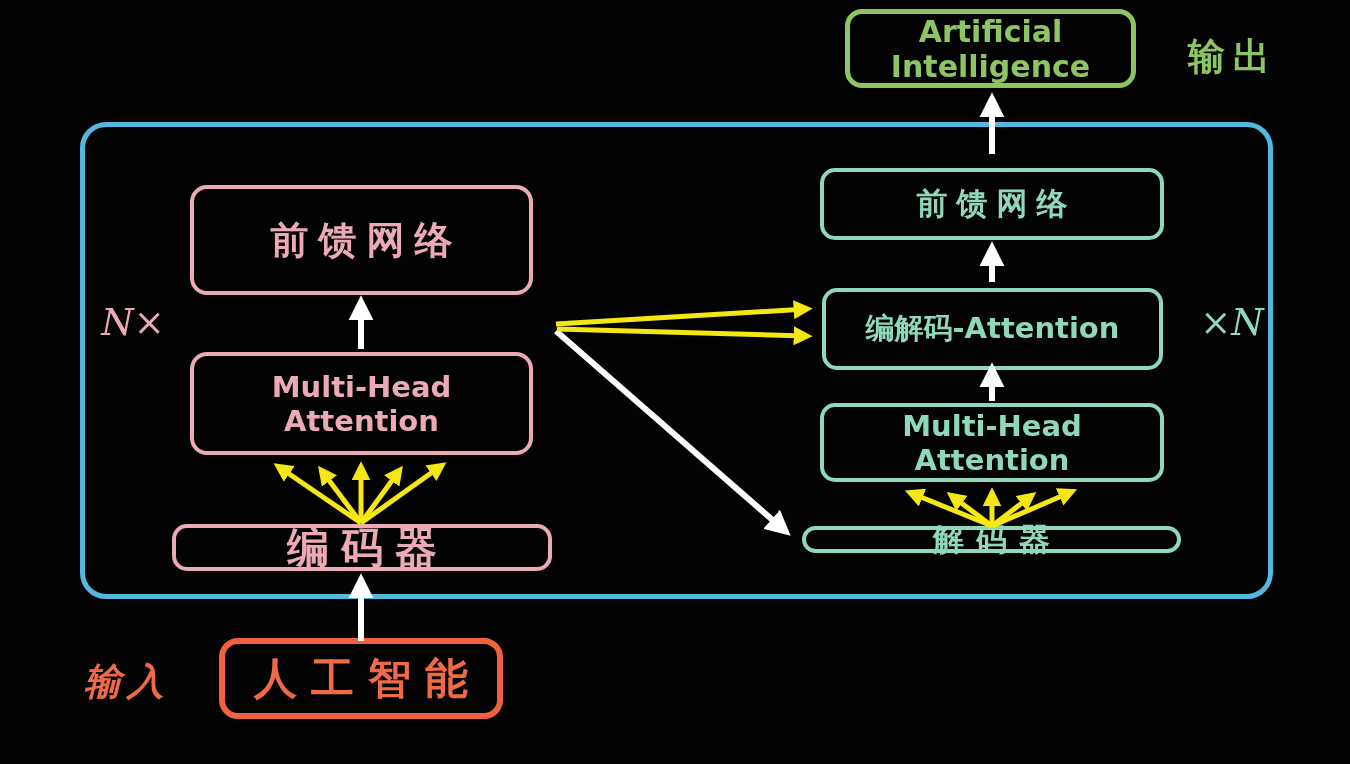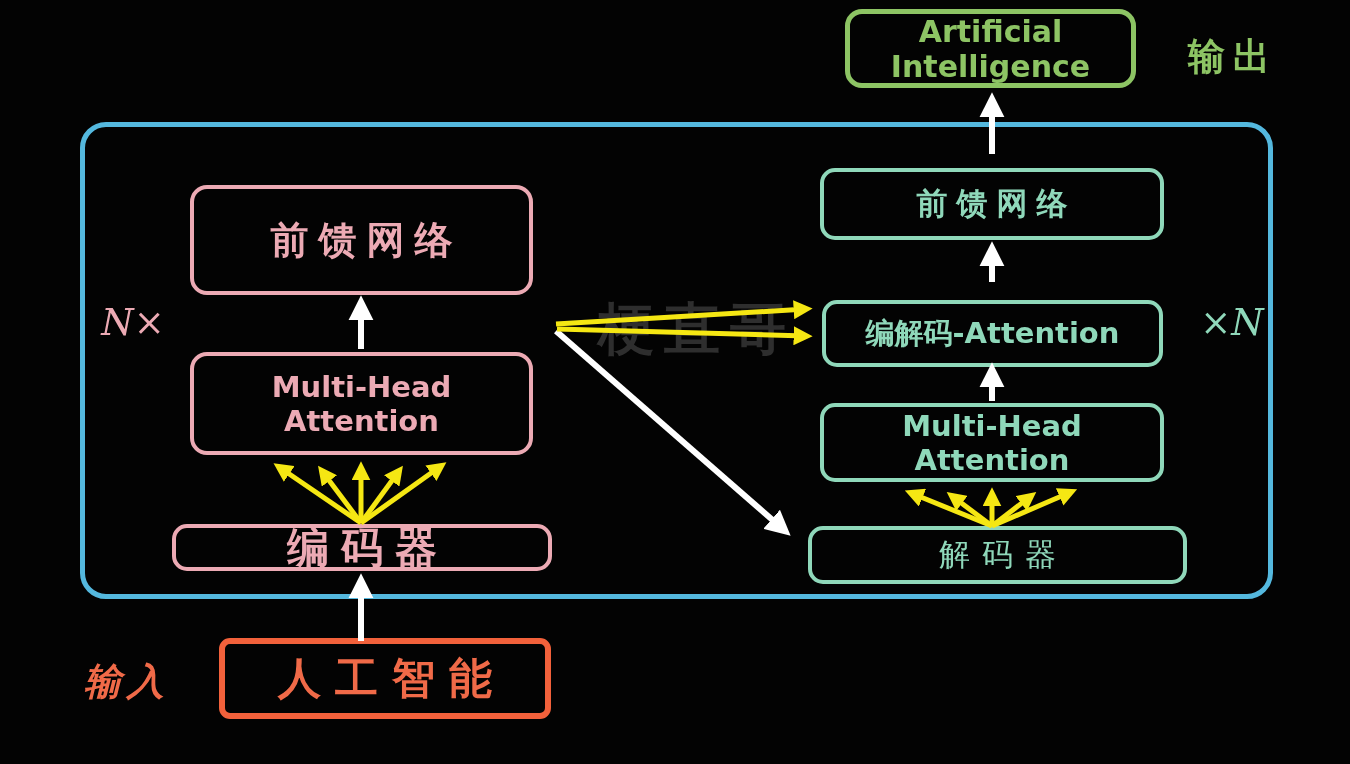--- a/index.html
+++ b/index.html
@@ -68,38 +68,38 @@
   #decoder-stack {
     left: 801px; top: 155px; width: 385px; height: 335px;
     border-width: 4px; border-color: #8fd8ba; border-radius: 20px;
   }
   #decoder-ffn-box {
     left: 820px; top: 168px; width: 344px; height: 72px;
     border-width: 4px; border-color: #8fd8ba; border-radius: 15px;
     color: #8fd8ba; font-size: 31px; font-weight: 700; letter-spacing: 9px; text-indent: 9px;
   }
   #decoder-cross-attention-box {
-    left: 822px; top: 300px; width: 341px; height: 67px;
+    left: 822px; top: 288px; width: 341px; height: 82px;
     border-width: 4px; border-color: #8fd8ba; border-radius: 15px;
     color: #8fd8ba; font-size: 29px; font-weight: 600;
   }
   #decoder-mha-box {
     left: 820px; top: 403px; width: 344px; height: 79px;
     border-width: 4px; border-color: #8fd8ba; border-radius: 15px;
     color: #8fd8ba; font-size: 29px; font-weight: 600;
   }
   #decoder-name-box {
-    left: 802px; top: 526px; width: 379px; height: 58px;
+    left: 802px; top: 526px; width: 379px; height: 27px;
     border-width: 4px; border-color: #8fd8ba; border-radius: 15px;
-    color: #8fd8ba; font-size: 31px; font-weight: 400; letter-spacing: 12px; text-indent: 12px; margin-left: 6px;
+    color: #8fd8ba; font-size: 31px; font-weight: 700; letter-spacing: 12px; text-indent: 12px;
   }
   
   #input-box {
-    left: 219px; top: 638px; width: 332px; height: 81px;
-    border-width: 6px; border-color: #f2613b; border-radius: 11px;
+    left: 219px; top: 638px; width: 284px; height: 81px;
+    border-width: 6px; border-color: #f2613b; border-radius: 19px;
     color: #f06a48; font-size: 43px; font-weight: 700; letter-spacing: 14px; text-indent: 14px;
   }
   #input-side-label {
     left: 84px; top: 657px;
     color: #f06a48; font-size: 37px; font-weight: 700; letter-spacing: 6px; font-style: italic;
   }
   
   #watermark {
     left: 598px; top: 292px;
     color: #2e2e2e; font-size: 56px; font-weight: 700; letter-spacing: 10px;
@@ -110,21 +110,20 @@
     left: 0; top: 0; width: 1350px; height: 764px;
     z-index: 3; pointer-events: none;
   }
   .boxlayer { z-index: 2; justify-content: center; }
 </style>
 </head>
 <body>
 
 <div id="canvas">
 
-  <div class="abs" id="watermark">梗直哥</div>
 
   <div class="abs box boxlayer" id="output-box">
     <span>Artificial Intelligence</span>
   </div>
   <div class="abs boxlayer" id="output-side-label">输出</div>
 
   <div class="abs boxlayer" id="outer-container"></div>
 
   <div class="abs boxlayer" id="encoder-multiplier">N×</div>
 

